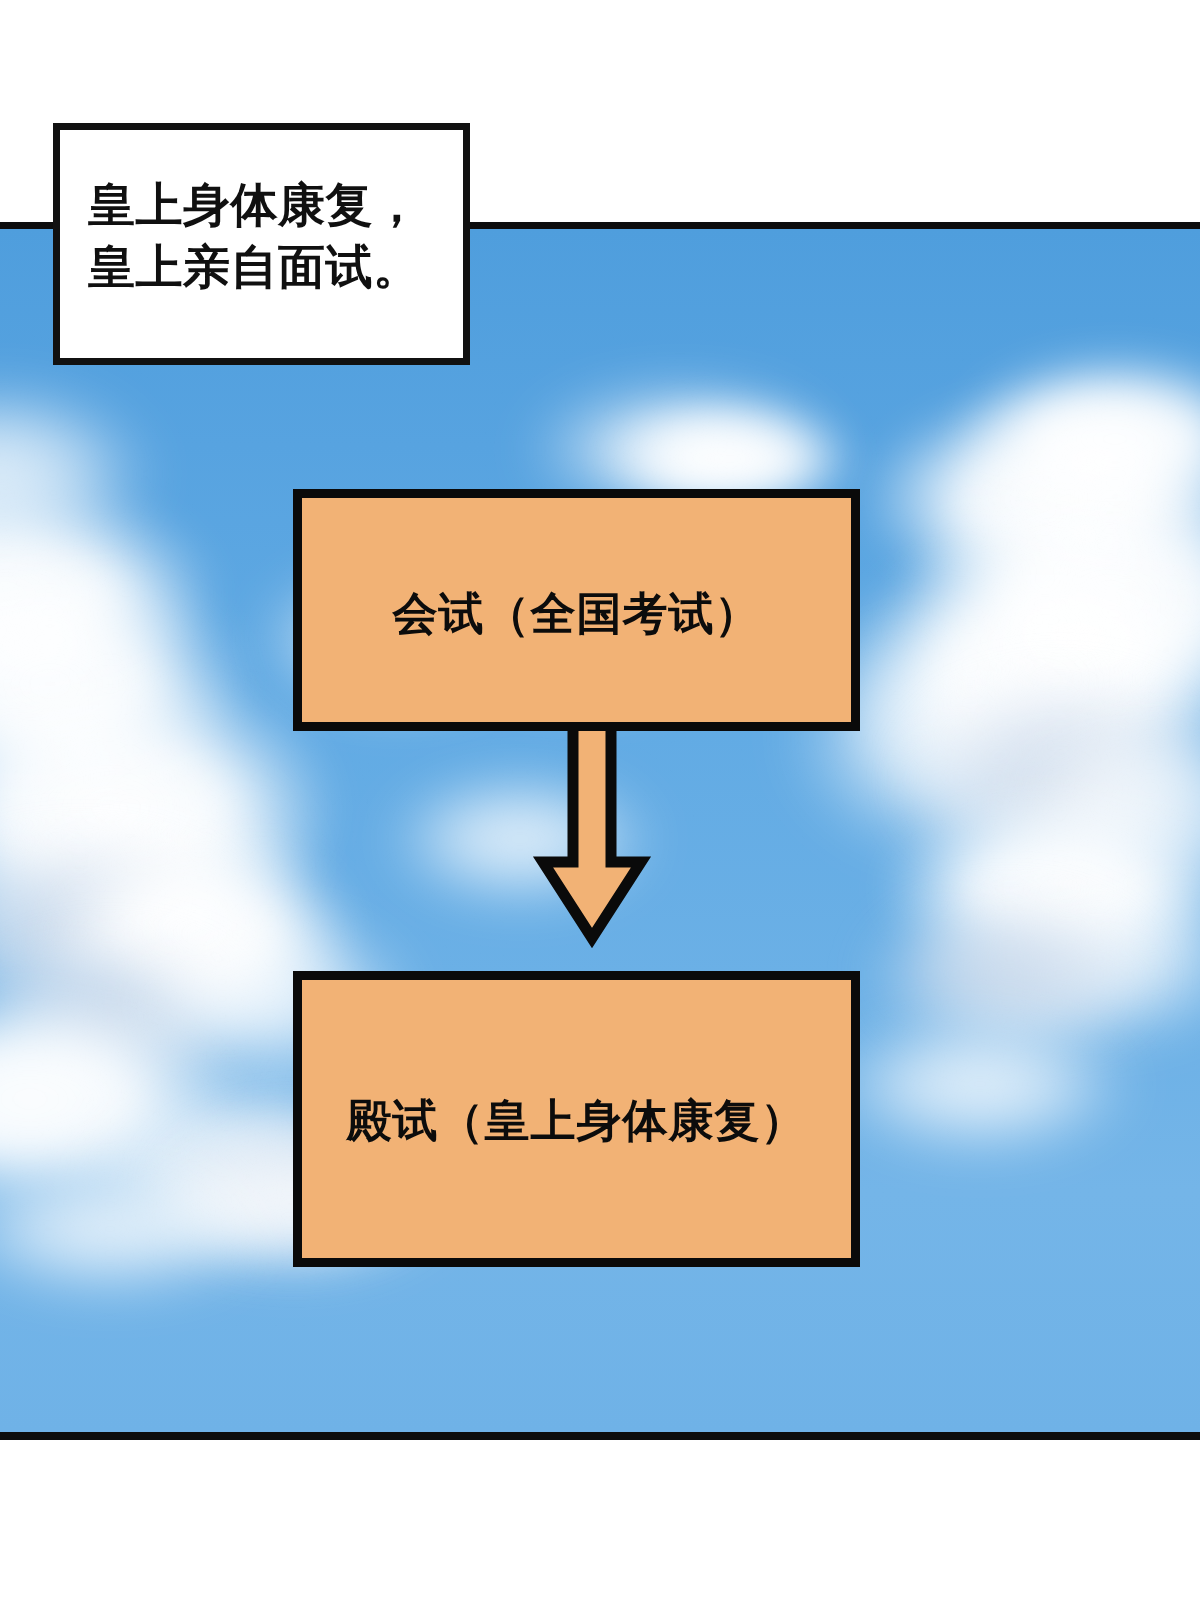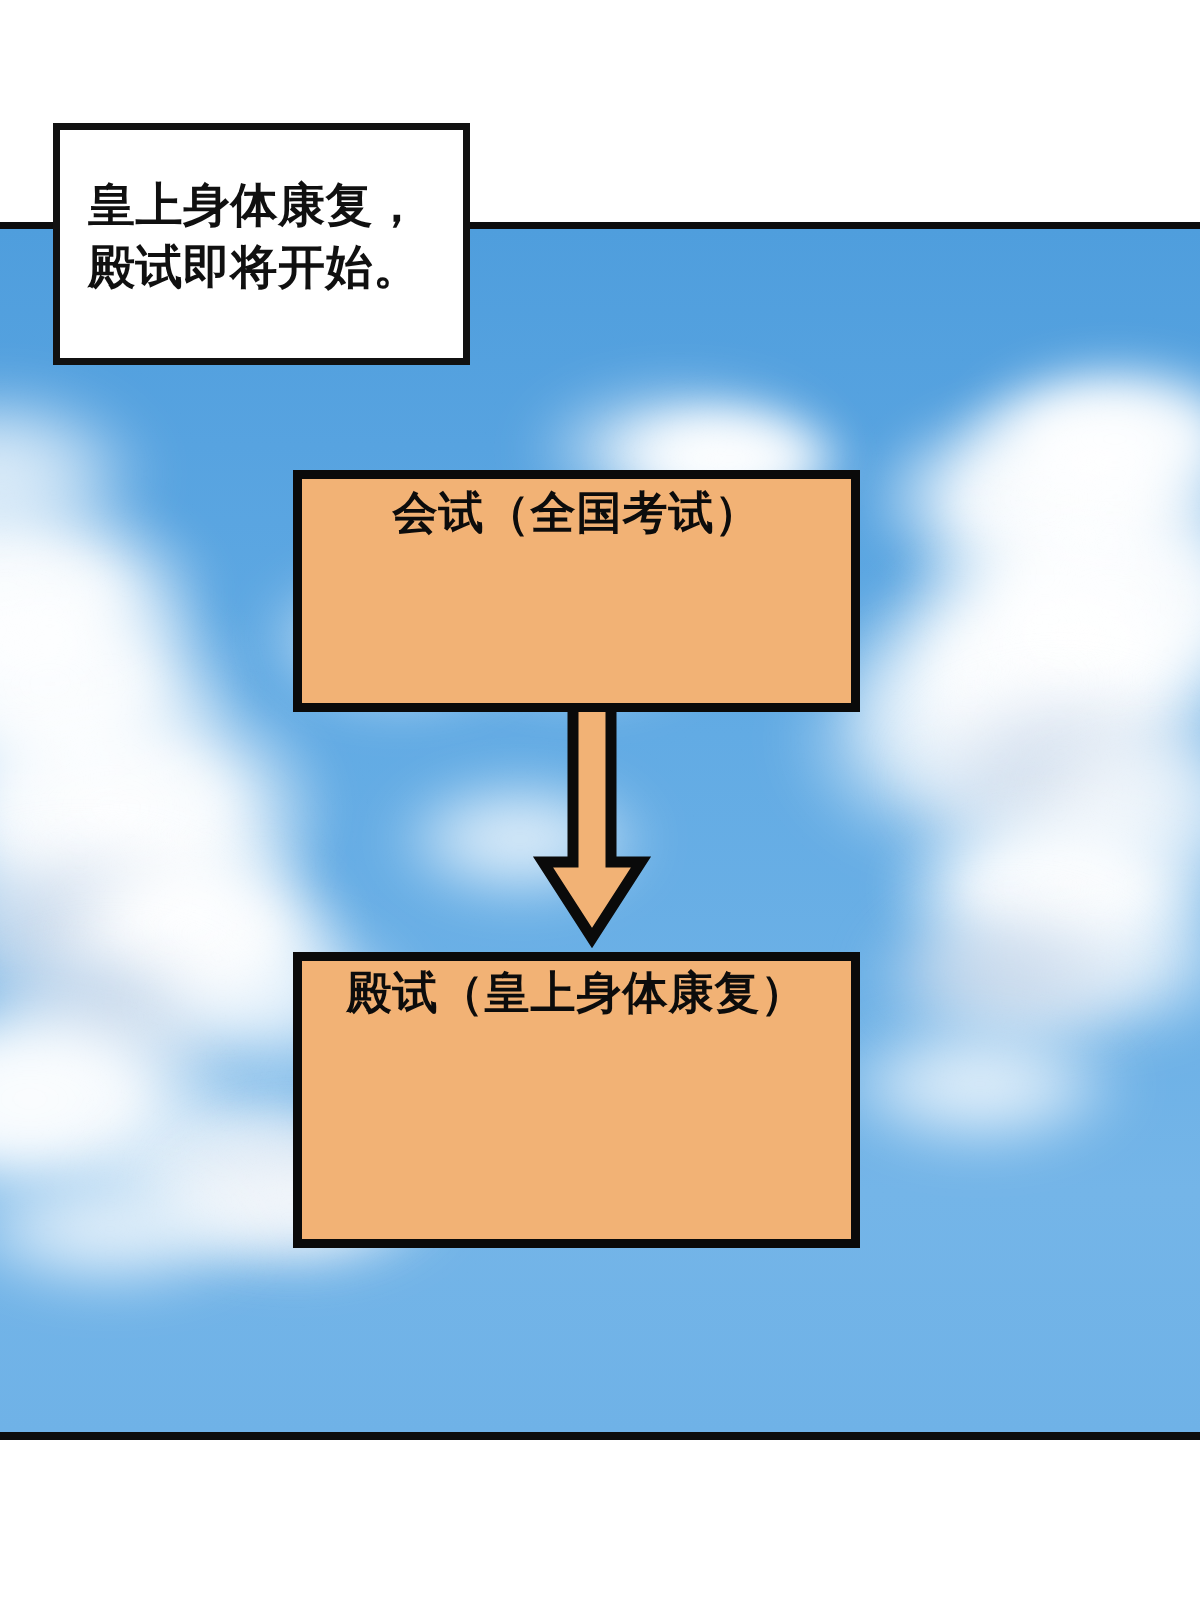--- a/index.html
+++ b/index.html
@@ -82,22 +82,23 @@
   }
 
   
   .flow-box {
     position: absolute;
     background: #f2b275;
     border: 9px solid #0a0a0a;
     box-sizing: border-box;
     z-index: 30;
     display: flex;
-    align-items: flex-start;
+    align-items: center;
     justify-content: center;
+    margin-top: 19px;
   }
   .flow-box .flow-label {
     color: #0c0c0c;
     font-size: 45px;
     font-weight: bold;
     letter-spacing: 1px;
     white-space: nowrap;
   }
 
   #flow-box-1 {
@@ -195,18 +196,18 @@
   <div id="flow-box-1" class="flow-box">
     <span class="flow-label">会试（全国考试）</span>
   </div>
 
   <div id="flow-box-2" class="flow-box">
     <span class="flow-label">殿试（皇上身体康复）</span>
   </div>
 
   <div id="dialogue-box">
     <div id="dialogue-text">皇上身体康复，
-殿试即将开始。</div>
+皇上亲自面试。</div>
   </div>
 
   <div id="bottom-strip"></div>
 
 </div>
 
 </body></html>

